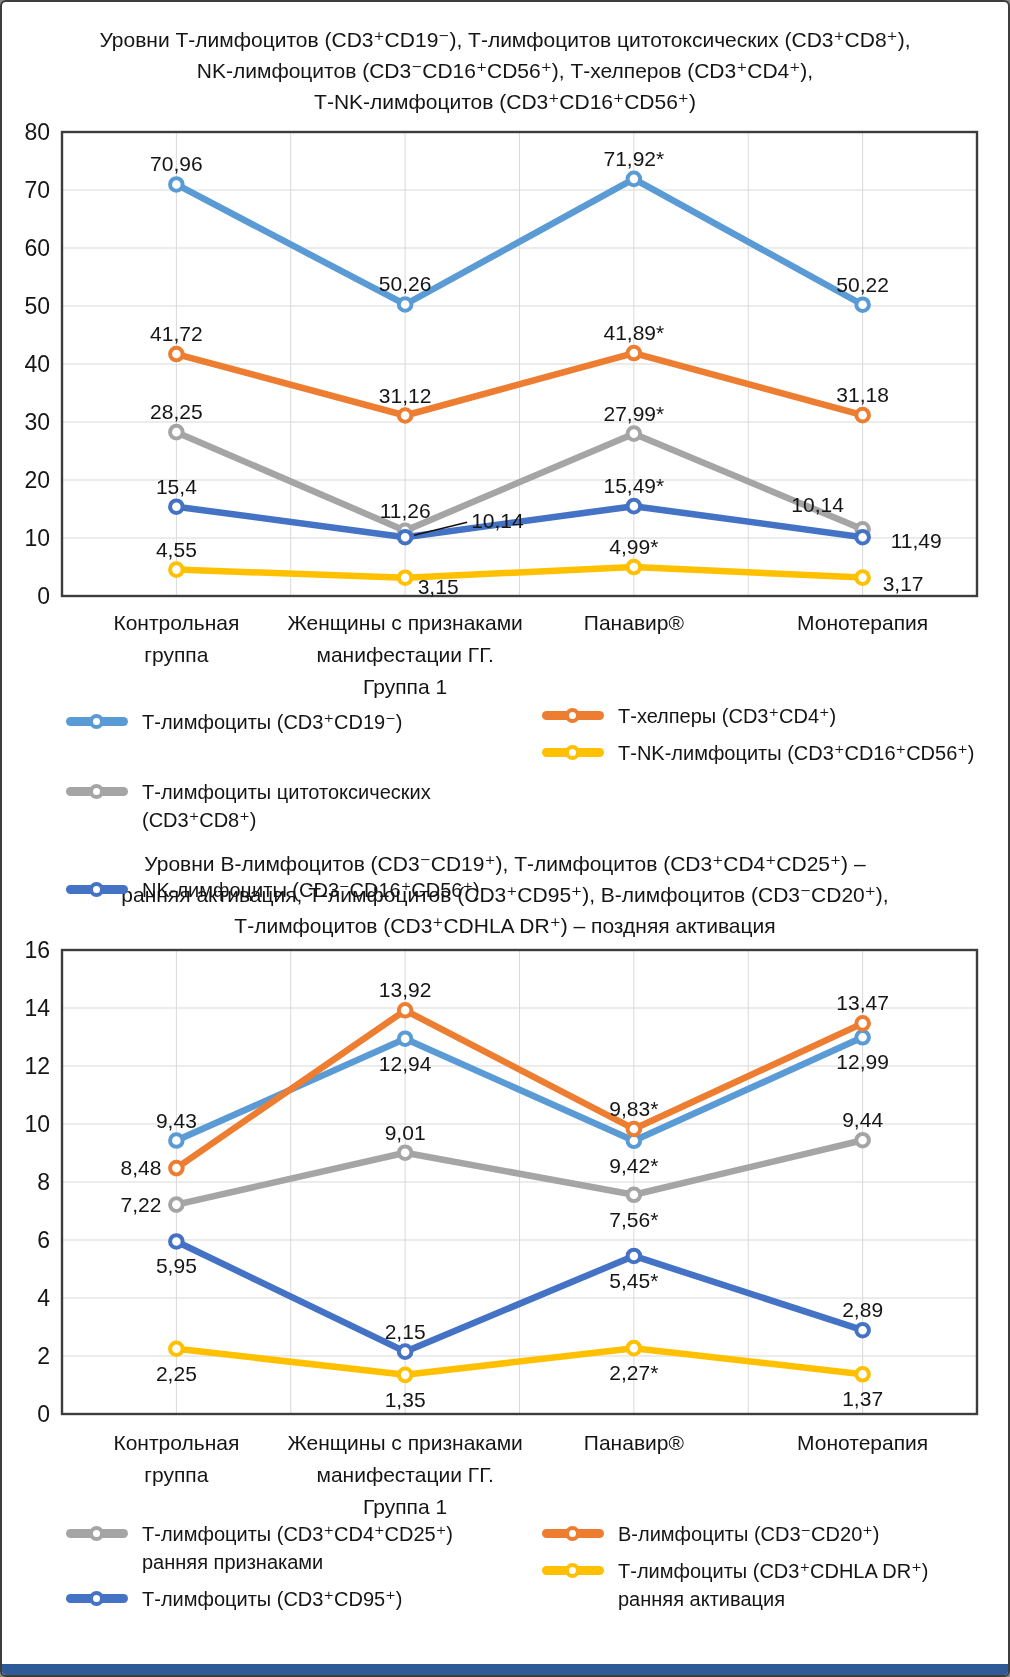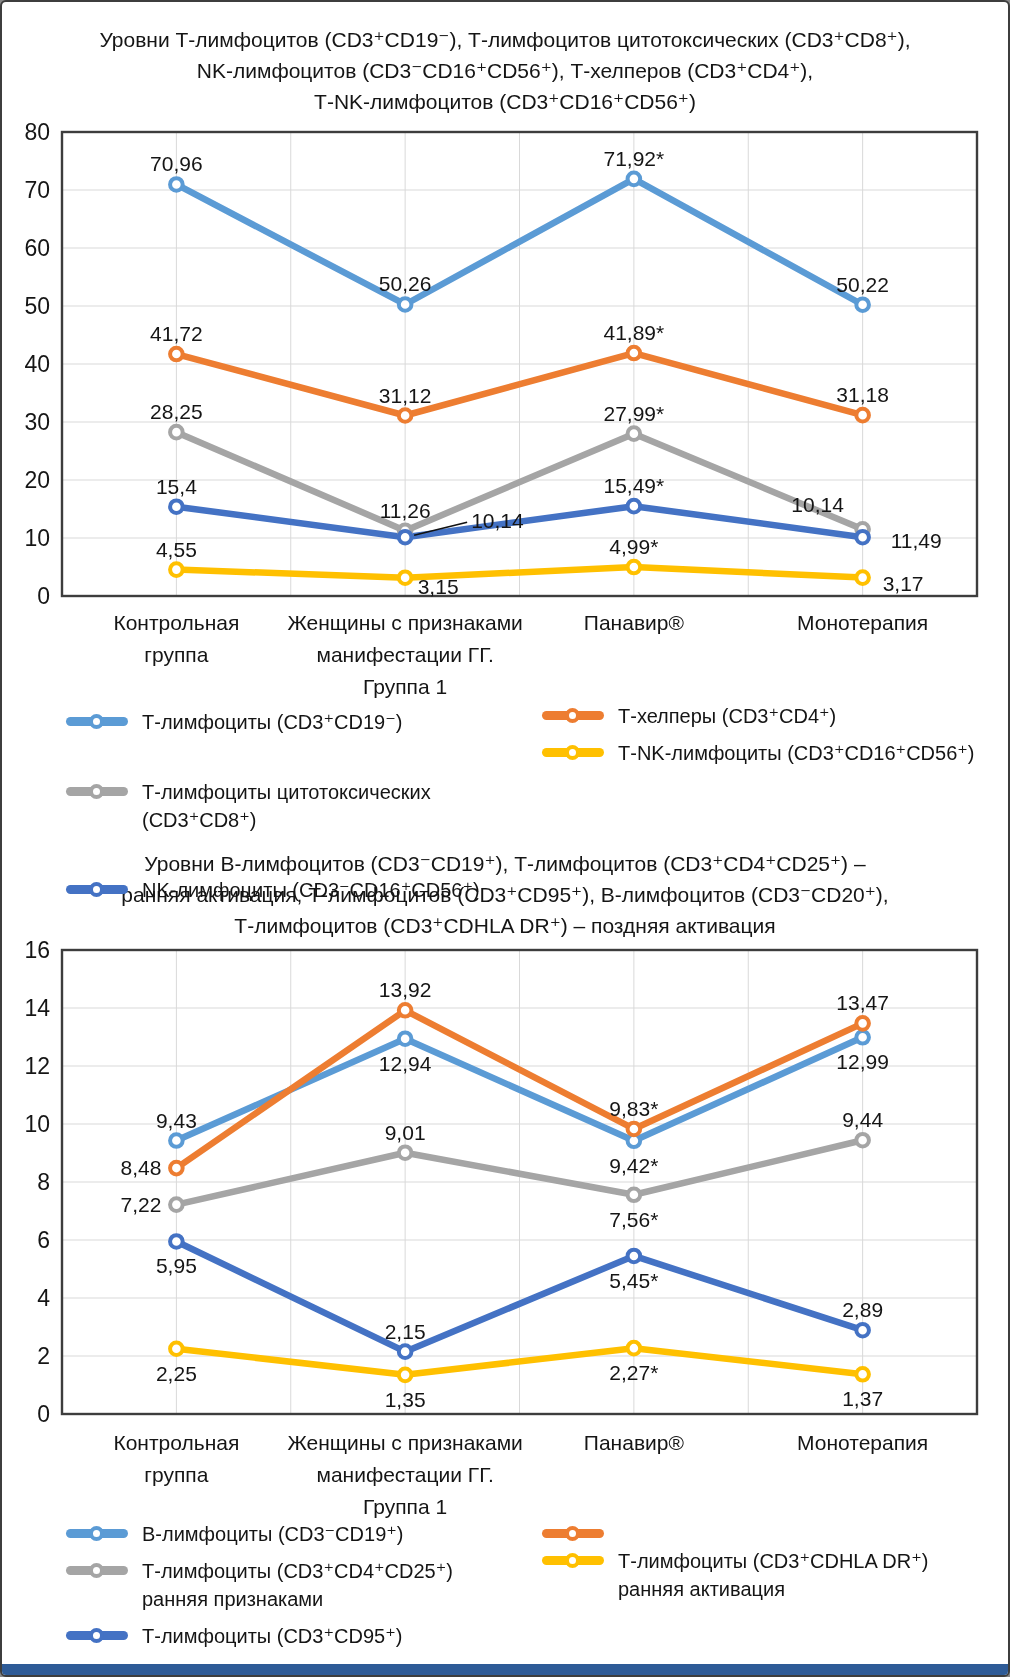--- a/index.html
+++ b/index.html
@@ -224,43 +224,38 @@
       </div>
       <div class="lg-item">
         <span class="lg-swatch" style="background: rgb(255, 192, 0);">
           <span class="lg-ring" style="border-color: rgb(255, 192, 0);"></span>
         </span>
         <span class="lg-text">Т-NK-лимфоциты (CD3⁺CD16⁺CD56⁺)</span>
       </div>
     </div>
   <div id="lg2-left" class="legend-col">
       <div class="lg-item">
-        <span class="lg-swatch" style="background: rgb(91, 155, 213);">
-          <span class="lg-ring" style="border-color: rgb(91, 155, 213);"></span>
-        </span>
-        <span class="lg-text">В-лимфоциты (CD3⁻CD19⁺)</span>
-      </div>
-      <div class="lg-item">
         <span class="lg-swatch" style="background: rgb(165, 165, 165);">
           <span class="lg-ring" style="border-color: rgb(165, 165, 165);"></span>
         </span>
         <span class="lg-text">Т-лимфоциты (CD3⁺CD4⁺CD25⁺) ранняя признаками</span>
       </div>
       <div class="lg-item">
         <span class="lg-swatch" style="background: rgb(68, 114, 196);">
           <span class="lg-ring" style="border-color: rgb(68, 114, 196);"></span>
         </span>
         <span class="lg-text">Т-лимфоциты (CD3⁺CD95⁺)</span>
       </div>
     </div>
   <div id="lg2-right" class="legend-col">
       <div class="lg-item">
         <span class="lg-swatch" style="background: rgb(237, 125, 49);">
           <span class="lg-ring" style="border-color: rgb(237, 125, 49);"></span>
         </span>
+        <span class="lg-text">В-лимфоциты (CD3⁻CD20⁺)</span>
       </div>
       <div class="lg-item">
         <span class="lg-swatch" style="background: rgb(255, 192, 0);">
           <span class="lg-ring" style="border-color: rgb(255, 192, 0);"></span>
         </span>
         <span class="lg-text">Т-лимфоциты (CD3⁺CDHLA DR⁺) ранняя активация</span>
       </div>
     </div>
 
   <div class="footer-band" style="background: rgb(46, 91, 151);"></div>

